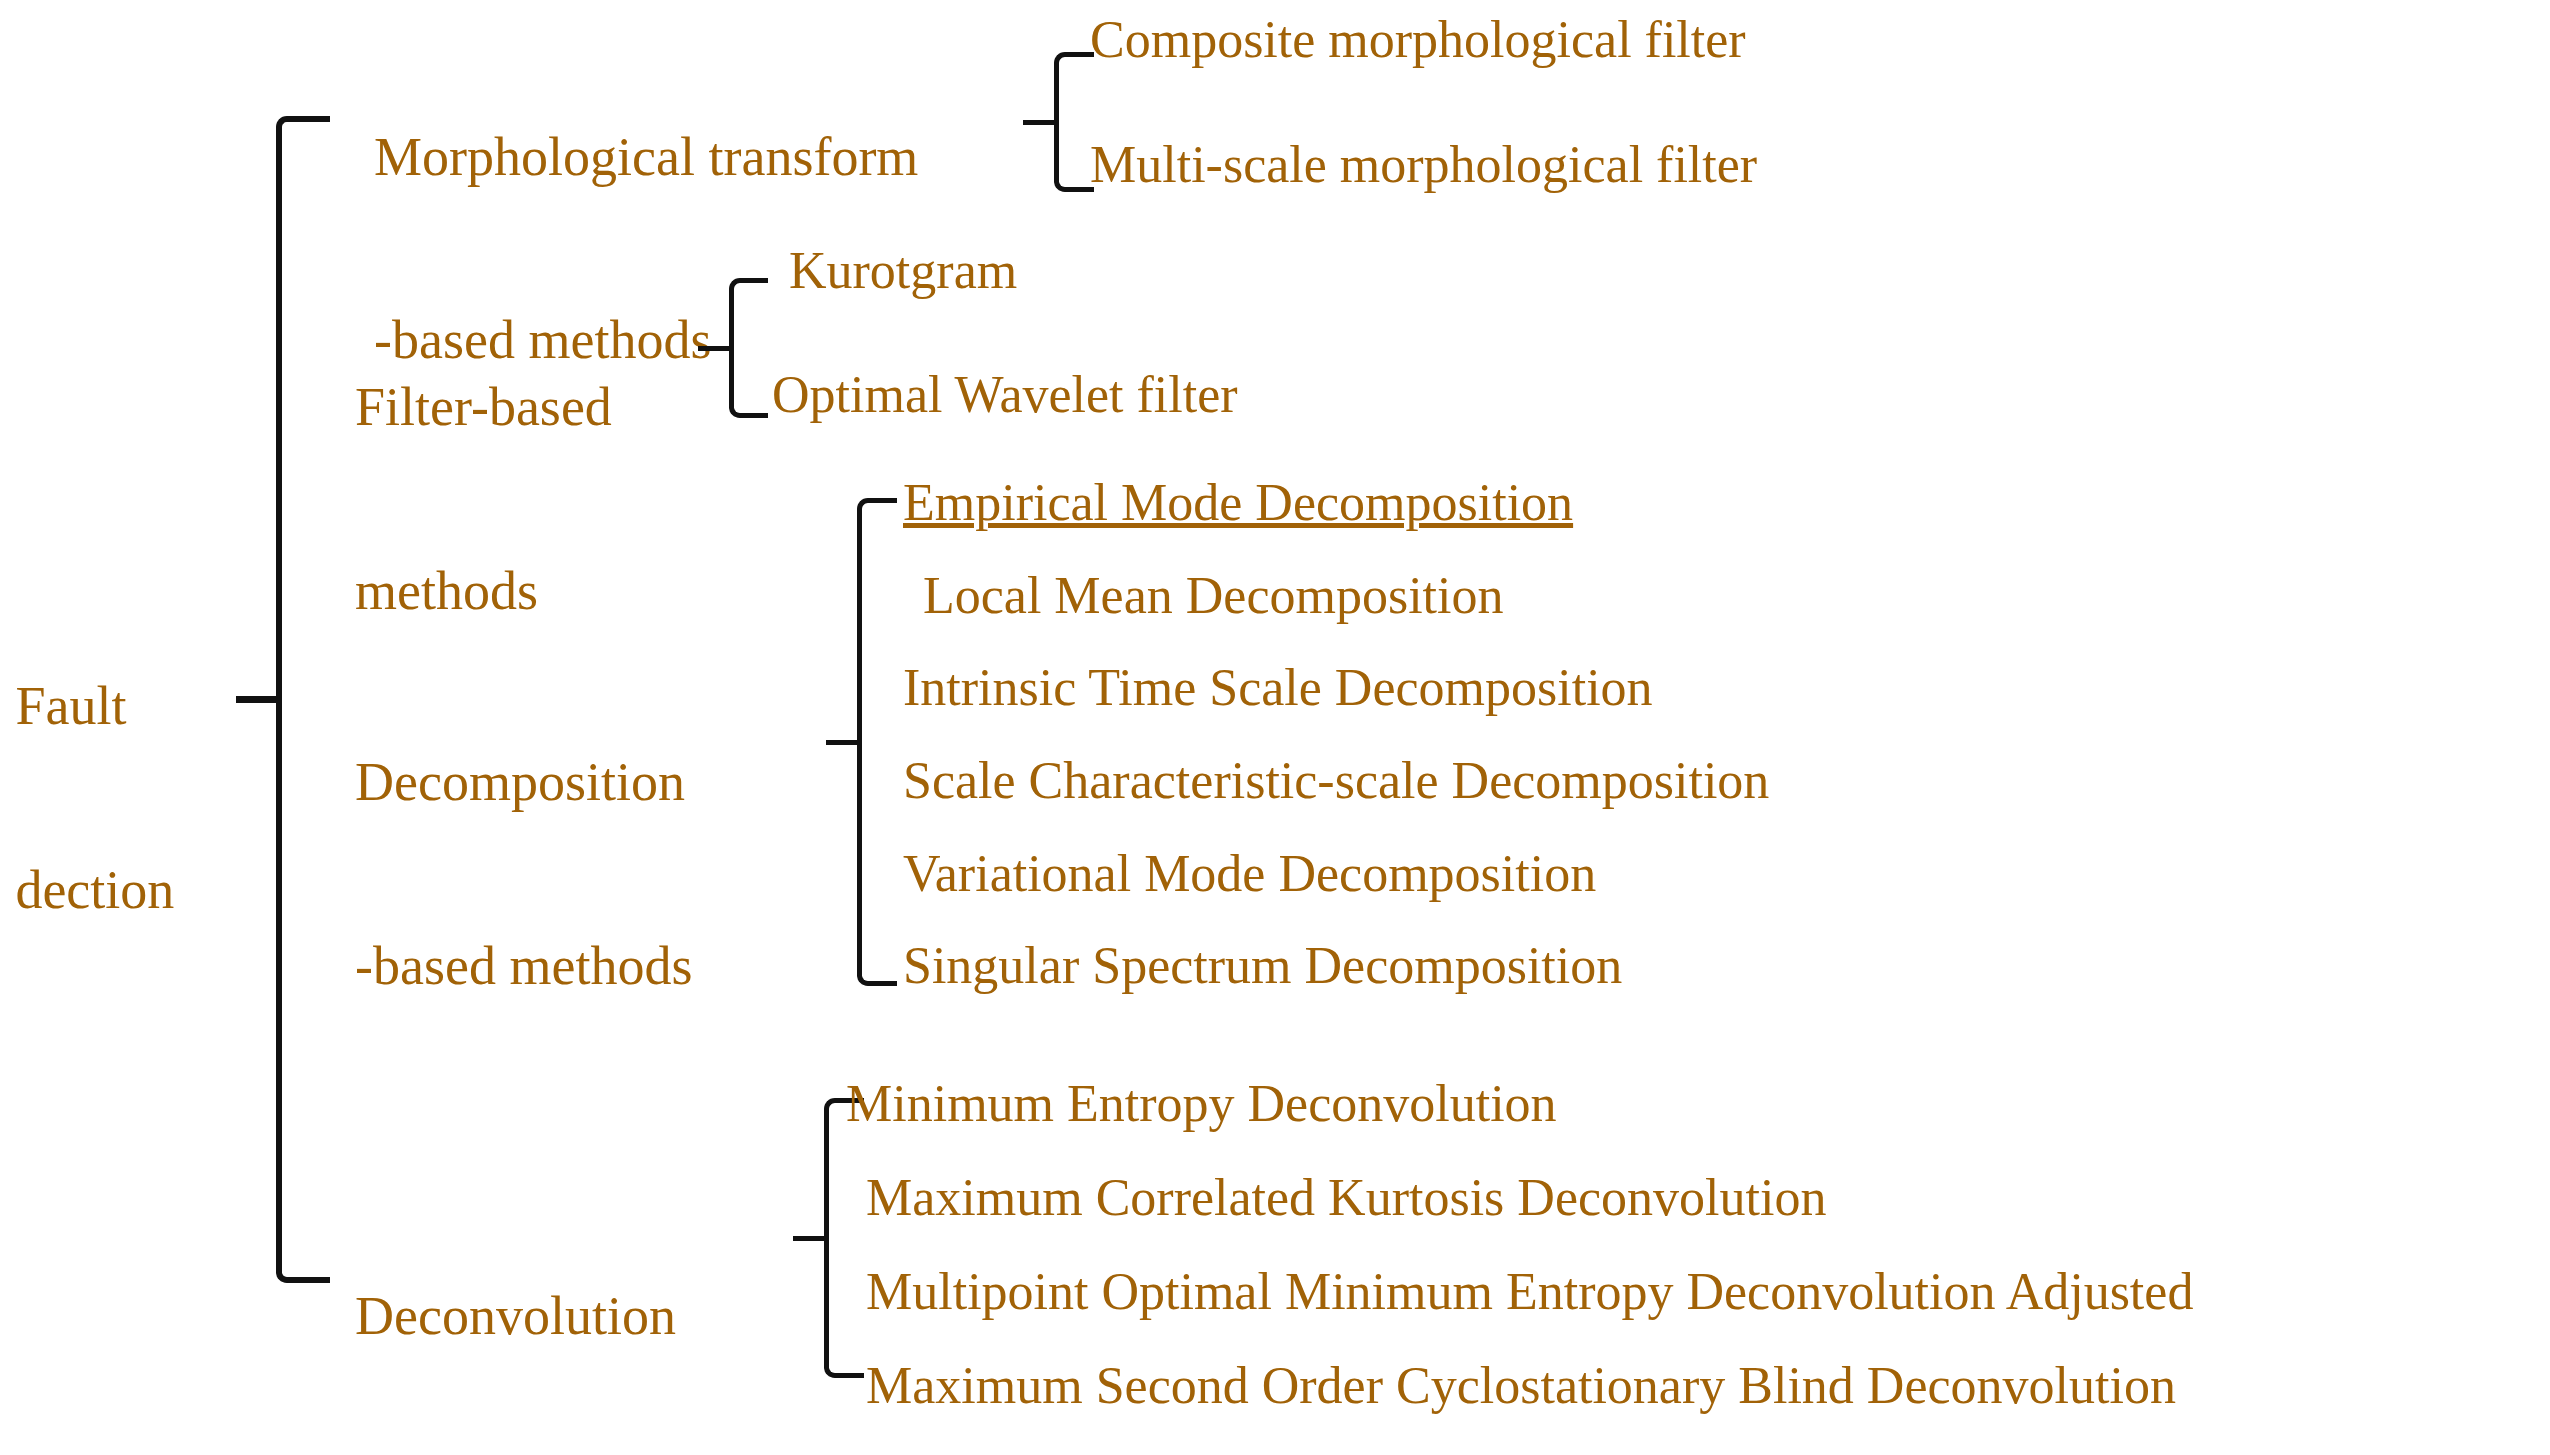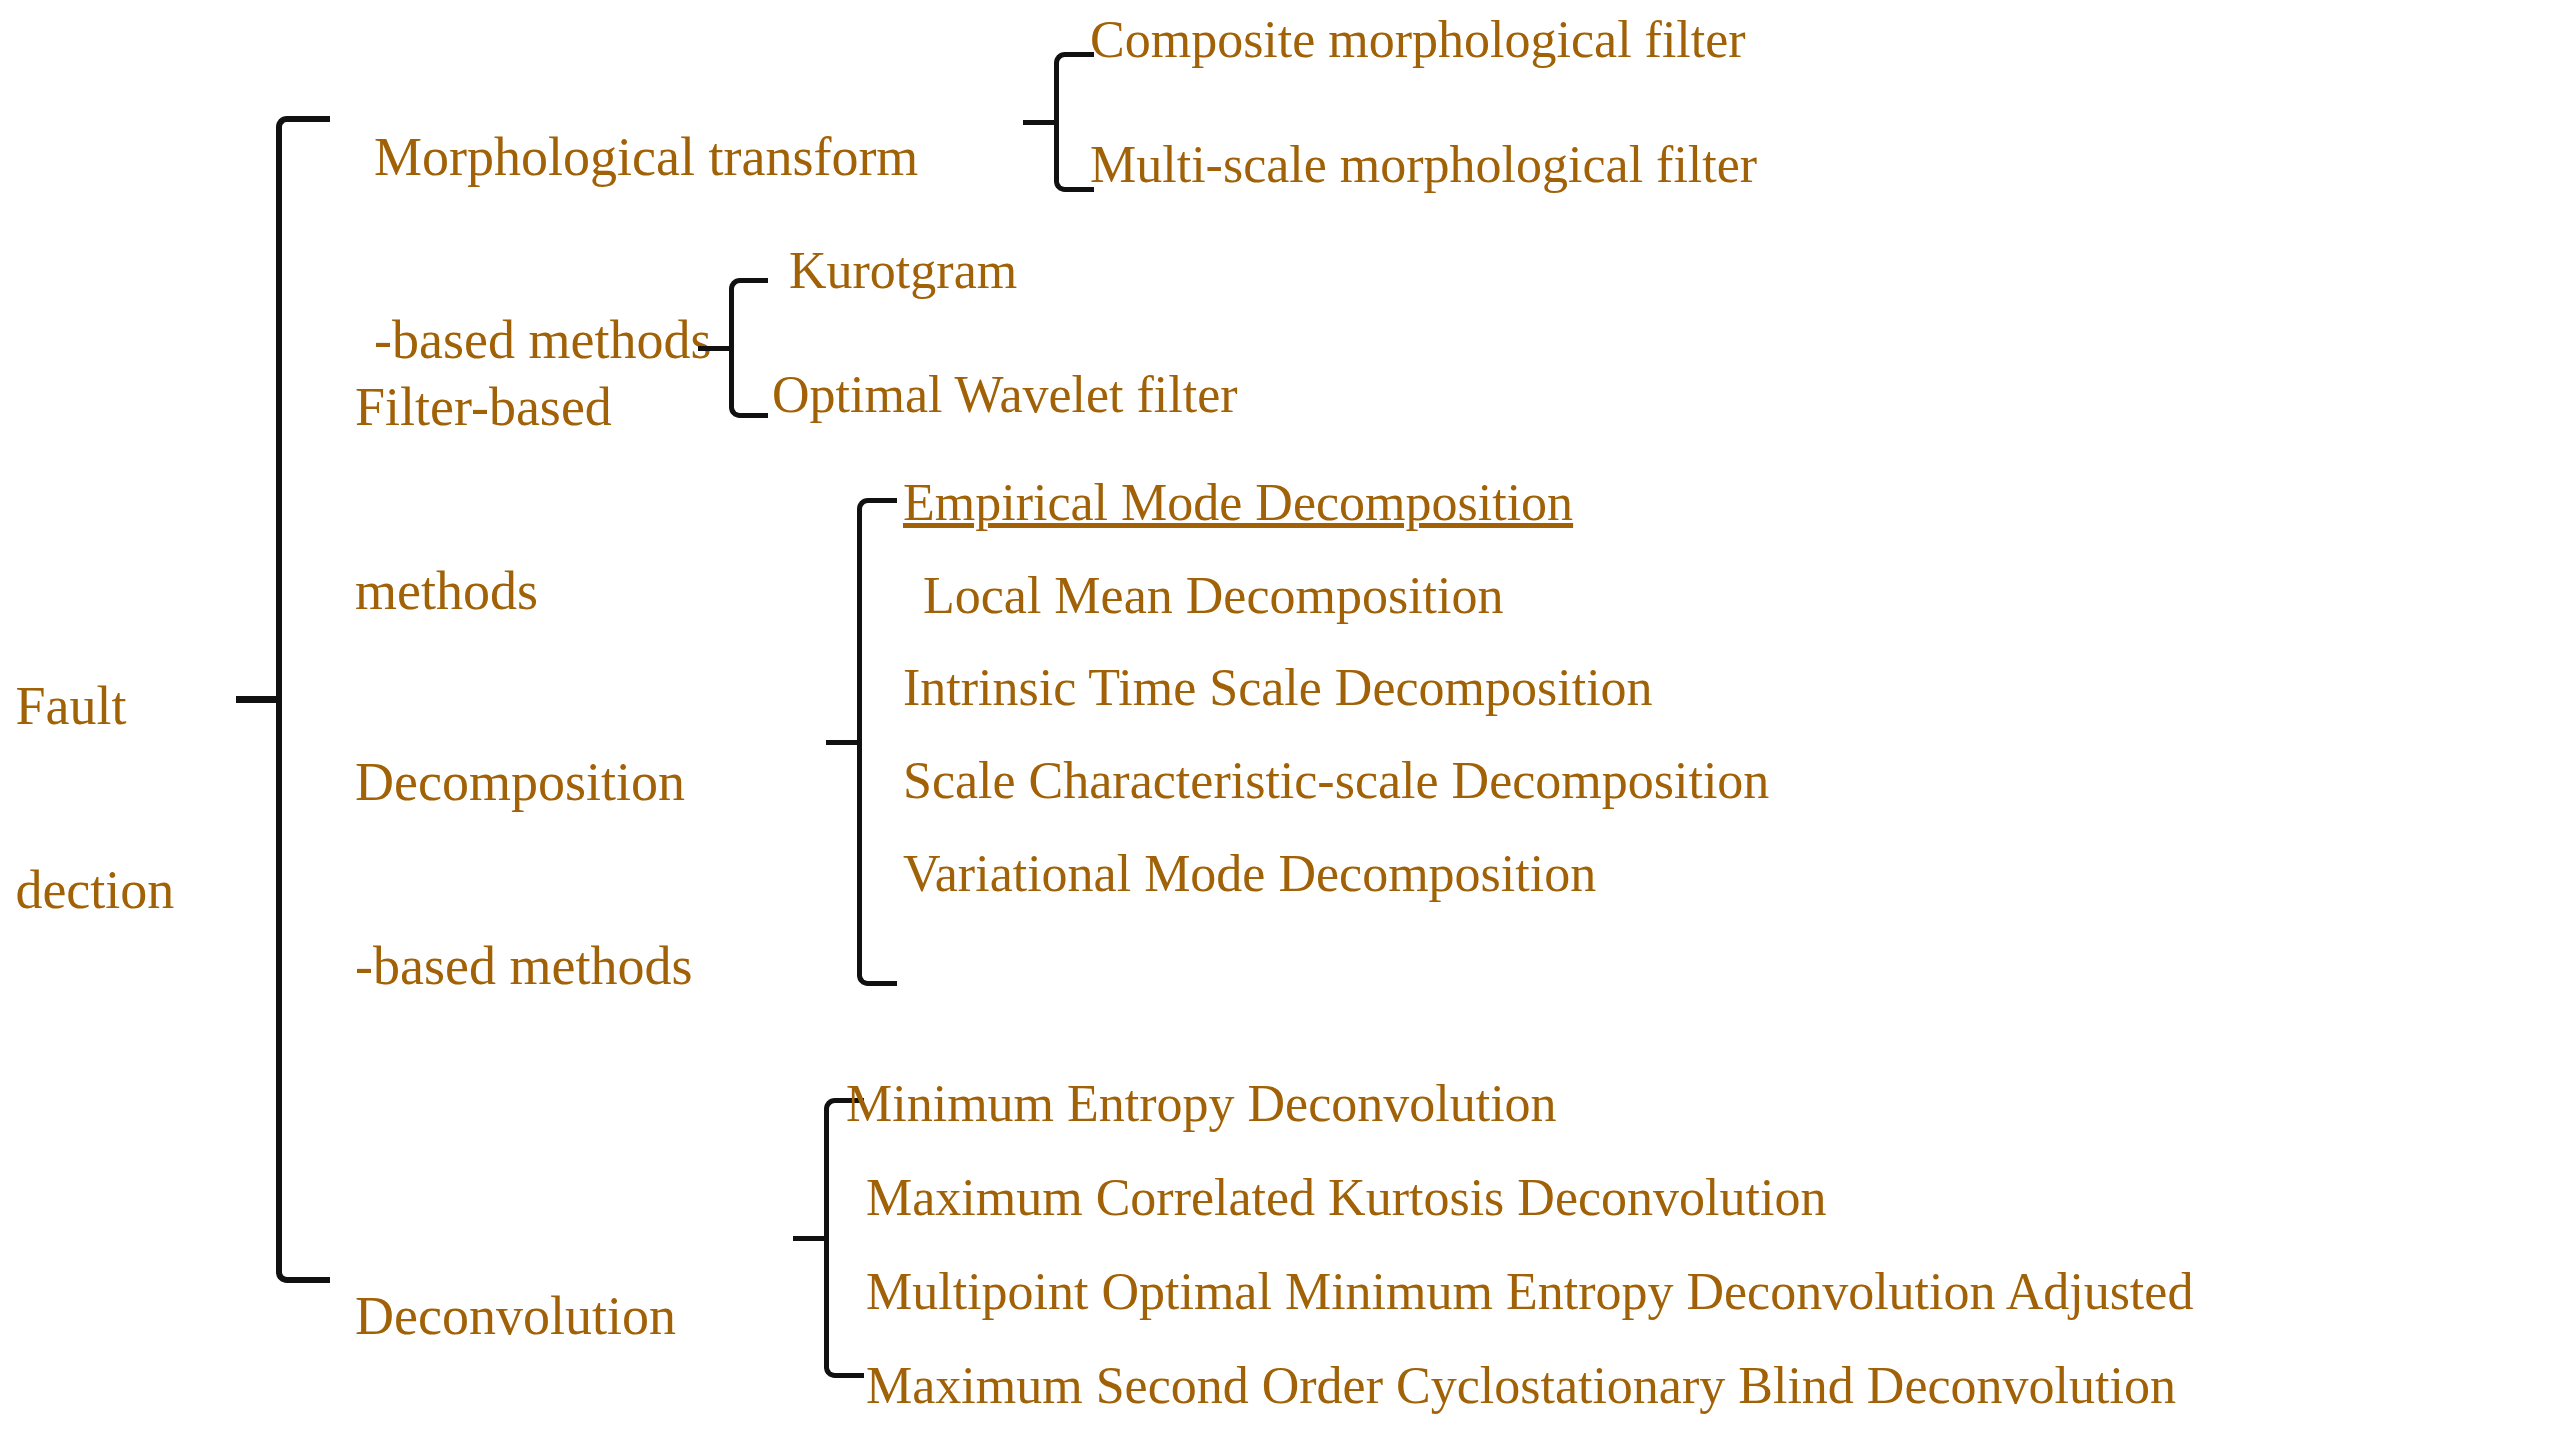--- a/index.html
+++ b/index.html
@@ -118,20 +118,21 @@
 
   <div class="bracket" style="left:857px; top:498px; width:40px; height:488px;">
     <span class="tick"></span>
   </div>
 
   <div class="node leaf" style="left:903px; top:477px;text-decoration:underline;">Empirical Mode Decomposition</div>
   <div class="node leaf" style="left:903px; top:570px;margin-left:20px;">Local Mean Decomposition</div>
   <div class="node leaf" style="left:903px; top:662px;">Intrinsic Time Scale Decomposition</div>
   <div class="node leaf" style="left:903px; top:755px;">Scale Characteristic-scale Decomposition</div>
   <div class="node leaf" style="left:903px; top:848px;">Variational Mode Decomposition</div>
+  <div class="node leaf" style="left:903px; top:940px;">Singular Spectrum Decomposition</div>
 
   <div class="node cat" style="left:355px; top:1181px;">
     <span class="ln">Deconvolution</span>
     
   </div>
 
   <div class="bracket" style="left:824px; top:1098px; width:40px; height:280px;">
     <span class="tick"></span>
   </div>
 

